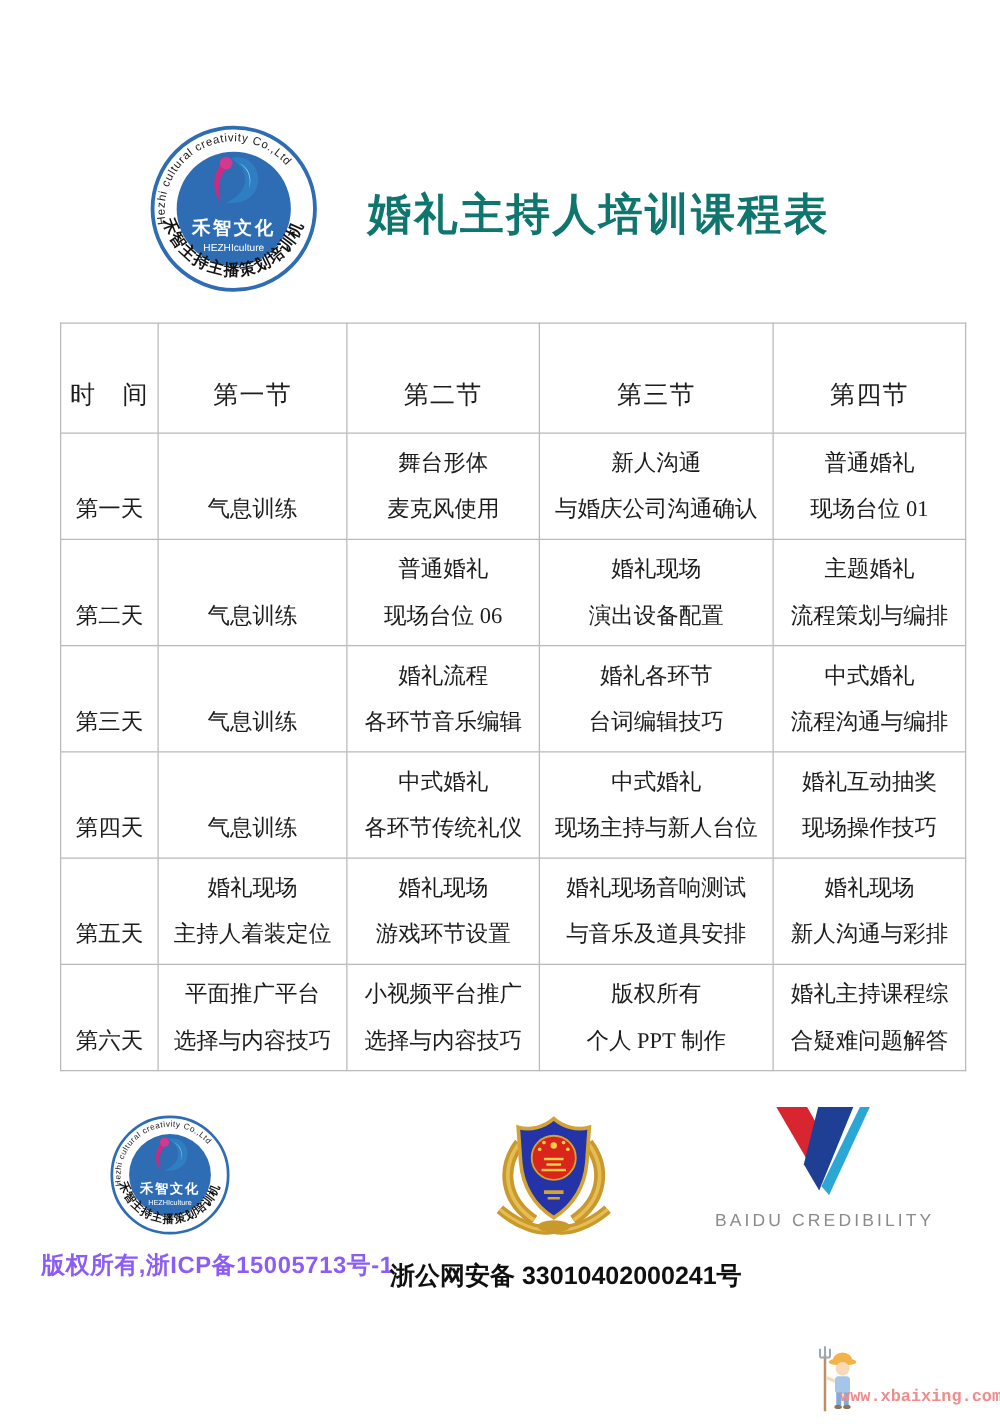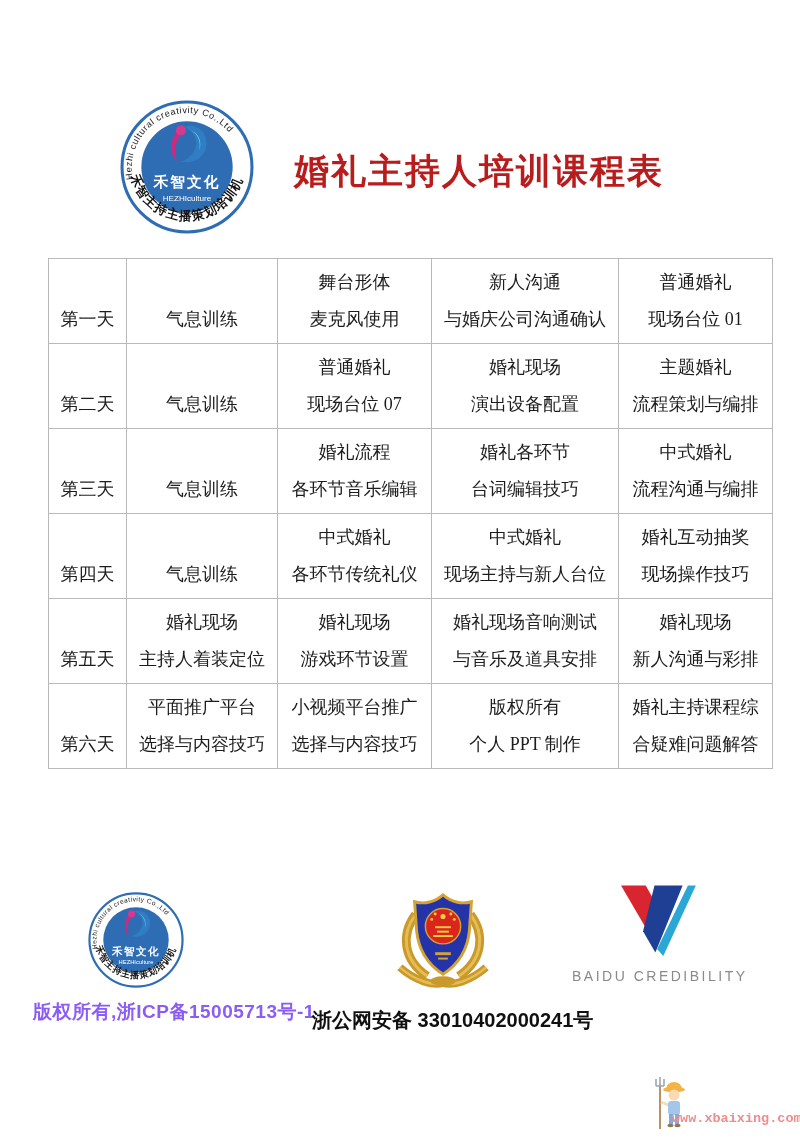--- a/index.html
+++ b/index.html
@@ -5,21 +5,21 @@
   html,body { margin:0; padding:0; background:#ffffff; }
   .page {
     position:relative; width:800px; height:1139px; background:#ffffff;
     overflow:hidden; font-family:"Liberation Serif", serif; color:#1c1c1c;
   }
 
   
   .logo-top { position:absolute; left:120px; top:100px; width:134px; height:134px; }
   .page-title {
     position:absolute; left:294px; top:148px;
-    font-size:35px; font-weight:bold; color:#b91c1c; letter-spacing:2px;
+    font-size:35px; font-weight:bold; color:#0f766e; letter-spacing:2px;
     font-family:"Liberation Serif", serif; white-space:nowrap;
   }
 
   
   .course-table {
     position:absolute; left:48px; top:258px; width:724px;
     border-collapse:collapse; table-layout:fixed;
   }
   .course-table th, .course-table td {
     border:1px solid #b9b9b9; padding:0 1px; vertical-align:bottom;
@@ -110,20 +110,27 @@
 
   <table class="course-table">
     <colgroup>
       <col style="width:78px">
         <col style="width:151px">
         <col style="width:154px">
         <col style="width:187px">
         <col style="width:154px">
     </colgroup>
     <tbody>
+        <tr class="head-row">
+      <th>时　间</th>
+      <th>第一节</th>
+      <th>第二节</th>
+      <th>第三节</th>
+      <th>第四节</th>
+    </tr>
     <tr class="data-row">
       <td>
             <div class="l">第一天</div>
           </td>
       <td>
             <div class="l"></div>
             <div class="l">气息训练</div>
           </td>
       <td>
             <div class="l">舞台形体</div>
@@ -141,21 +148,21 @@
     <tr class="data-row">
       <td>
             <div class="l">第二天</div>
           </td>
       <td>
             <div class="l"></div>
             <div class="l">气息训练</div>
           </td>
       <td>
             <div class="l">普通婚礼</div>
-            <div class="l">现场台位 07</div>
+            <div class="l">现场台位 06</div>
           </td>
       <td>
             <div class="l">婚礼现场</div>
             <div class="l">演出设备配置</div>
           </td>
       <td>
             <div class="l">主题婚礼</div>
             <div class="l">流程策划与编排</div>
           </td>
     </tr>

